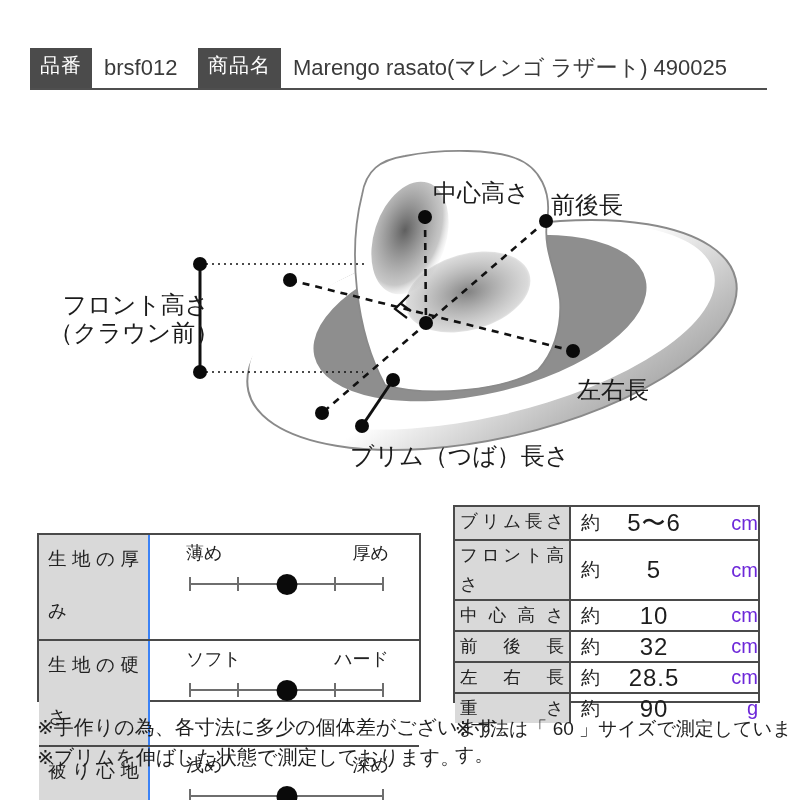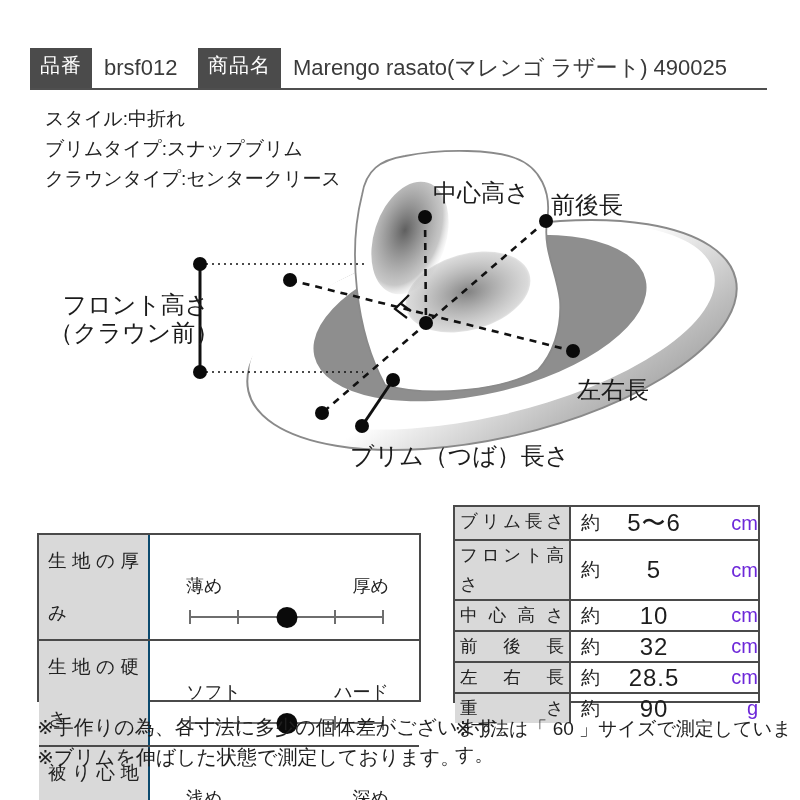--- a/index.html
+++ b/index.html
@@ -20,24 +20,24 @@
   .specs{position:absolute;left:45px;top:104px;font-size:19px;line-height:30px;color:#222;}
 
   
   .diag-label{font-family:"Liberation Sans","DejaVu Sans",sans-serif;font-size:24px;font-weight:500;fill:#1b1b1b;}
 
   
   .ftable{position:absolute;left:37px;top:533px;width:384px;height:169px;
           border:2px solid #4a4a4a;box-sizing:border-box;display:flex;flex-direction:column;}
   .frow{flex:1;display:flex;border-bottom:2px solid #4a4a4a;}
   .frow:last-child{border-bottom:none;}
-  .flabel{width:111px;flex:0 0 111px;background:#d9d9d9;border-right:2px solid #0c4a6e;
+  .flabel{width:111px;flex:0 0 111px;background:#d9d9d9;border-right:2px solid #3b82f6;
           font-size:18.5px;color:#222;padding:0 9px;box-sizing:border-box;
-          text-align:justify;text-align-last:justify;line-height:52px;overflow:hidden;}
-  .fcell{flex:1;position:relative;margin-top:33px;}
+          text-align:justify;text-align-last:justify;line-height:52px;overflow:hidden;font-family:Liberation Mono, monospace;}
+  .fcell{flex:1;position:relative;}
   .fminmax{display:flex;justify-content:space-between;padding:6px 30px 0 36px;font-size:18px;color:#222;}
   .ftrack{position:relative;margin:10px 36px 0 40px;height:18px;}
   .ftrack .line{position:absolute;left:0;right:0;top:8px;border-top:2px solid #6e6e6e;}
   .tick{position:absolute;top:2px;width:2px;height:14px;background:#6e6e6e;transform:translateX(-50%);}
   .t0{left:0%}.t1{left:25%}.t2{left:50%}.t3{left:75%}.t4{left:100%}
   .fdot{position:absolute;top:-1px;width:21px;height:21px;border-radius:50%;background:#0a0a0a;transform:translateX(-50%);}
 
   
   .stable{position:absolute;left:453px;top:505px;width:307px;height:198px;
           border:2px solid #4a4a4a;box-sizing:border-box;display:flex;flex-direction:column;}
@@ -137,25 +137,20 @@
     <text class="diag-label" x="350" y="464">ブリム（つば）長さ</text>
   </svg>
 
   <div class="header">
     <span class="badge">品番</span>
     <span class="hval partno">brsf012</span>
     <span class="badge second">商品名</span>
     <span class="hval">Marengo rasato(マレンゴ ラザート) 490025</span>
   </div>
 
-  <div class="specs">
-    <div>スタイル:中折れ</div>
-    <div>ブリムタイプ:スナップブリム</div>
-    <div>クラウンタイプ:センタークリース</div>
-  </div>
 
   <div class="ftable">
 
     <div class="frow">
       <div class="flabel">生地の厚み</div>
       <div class="fcell">
         <div class="fminmax">
           <span>薄め</span>
           <span>厚め</span>
         </div>

